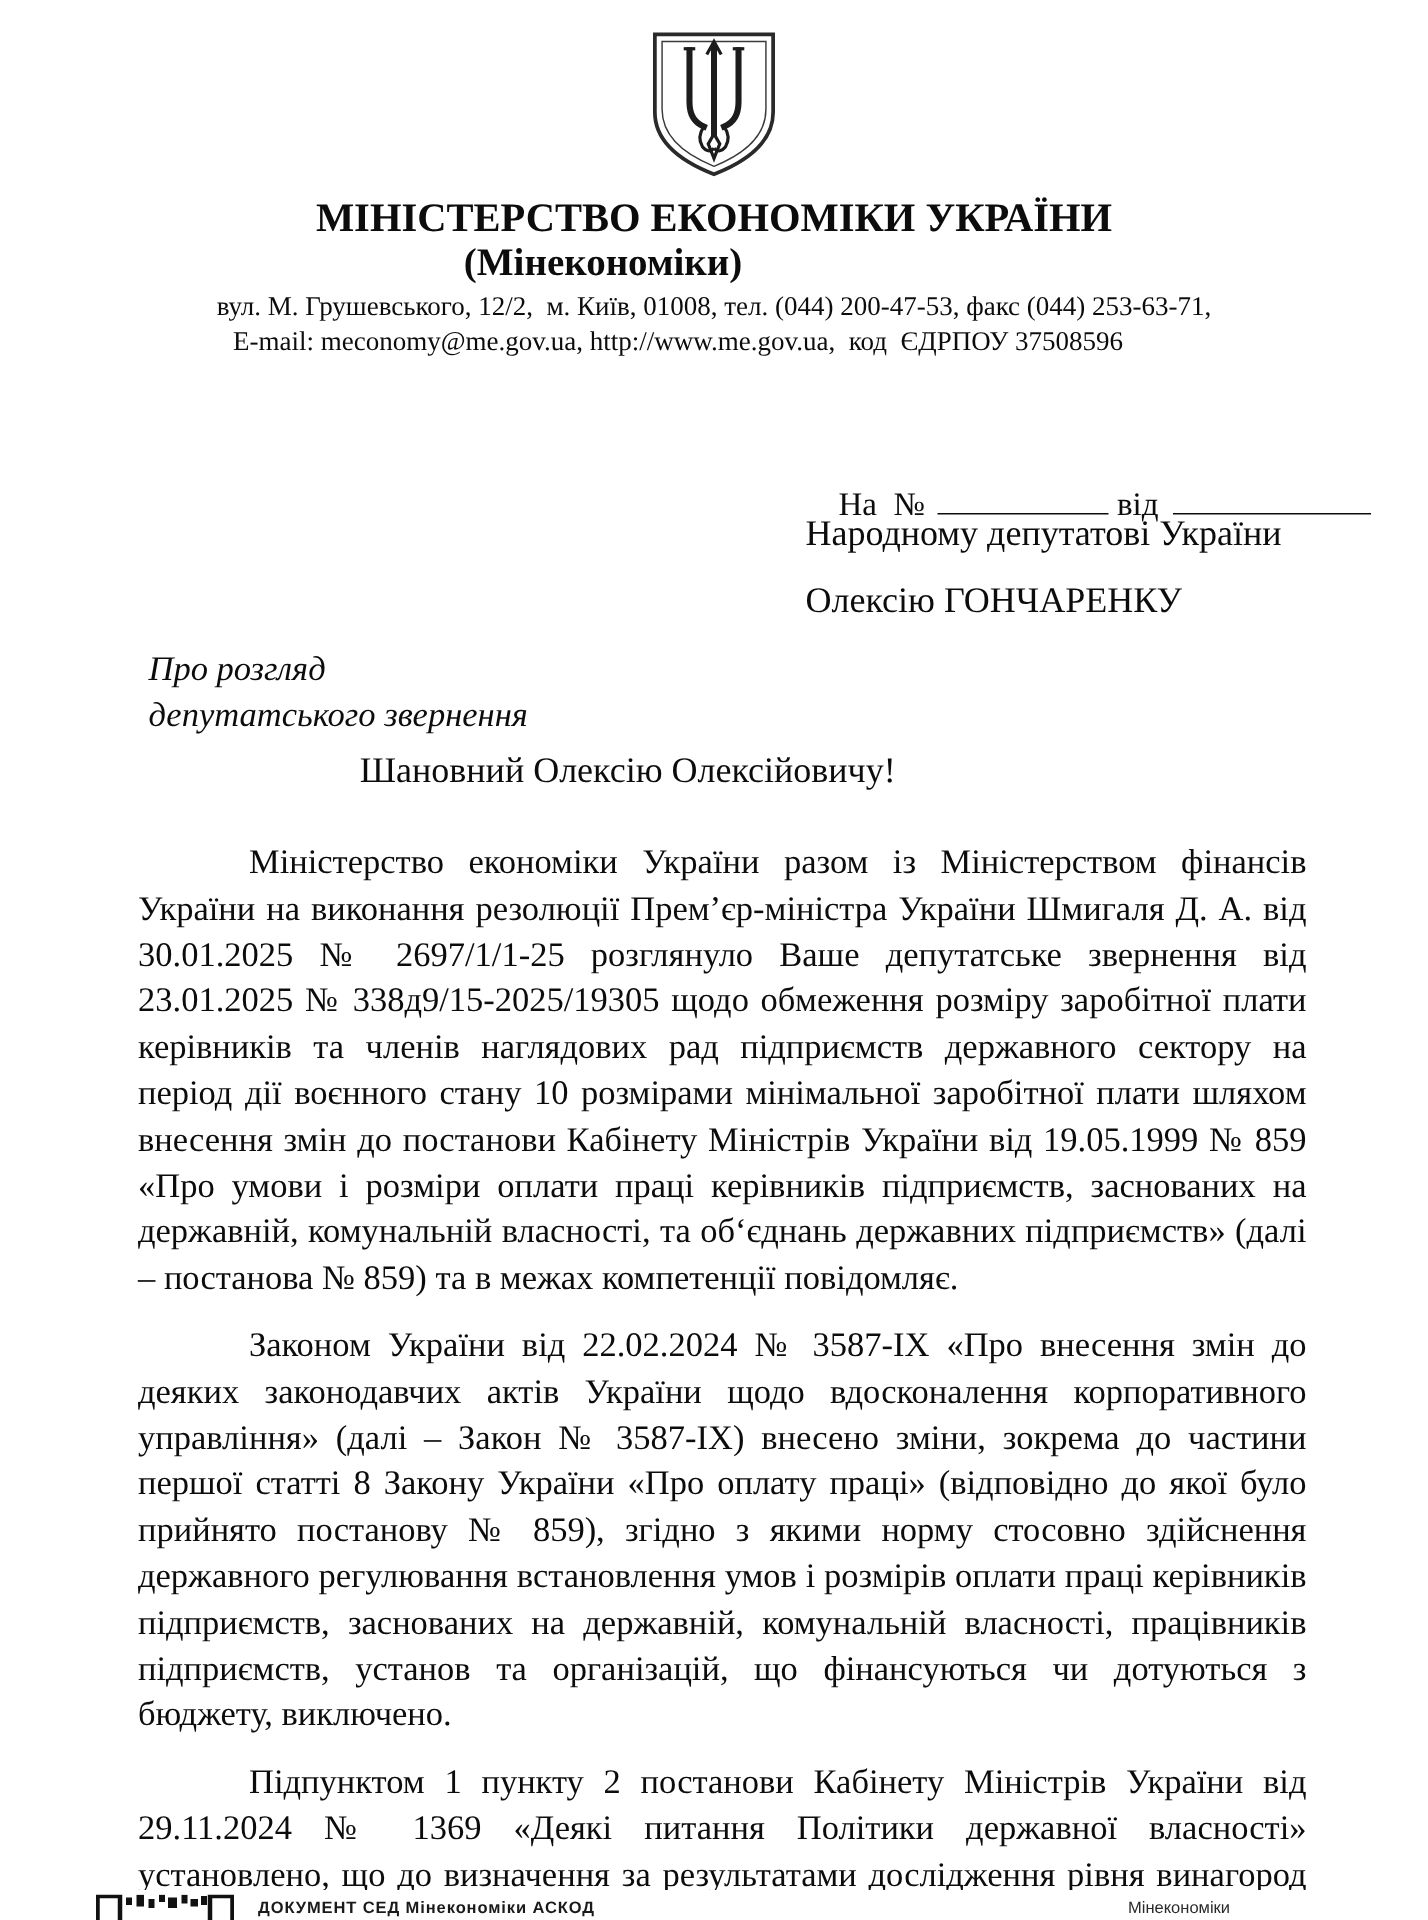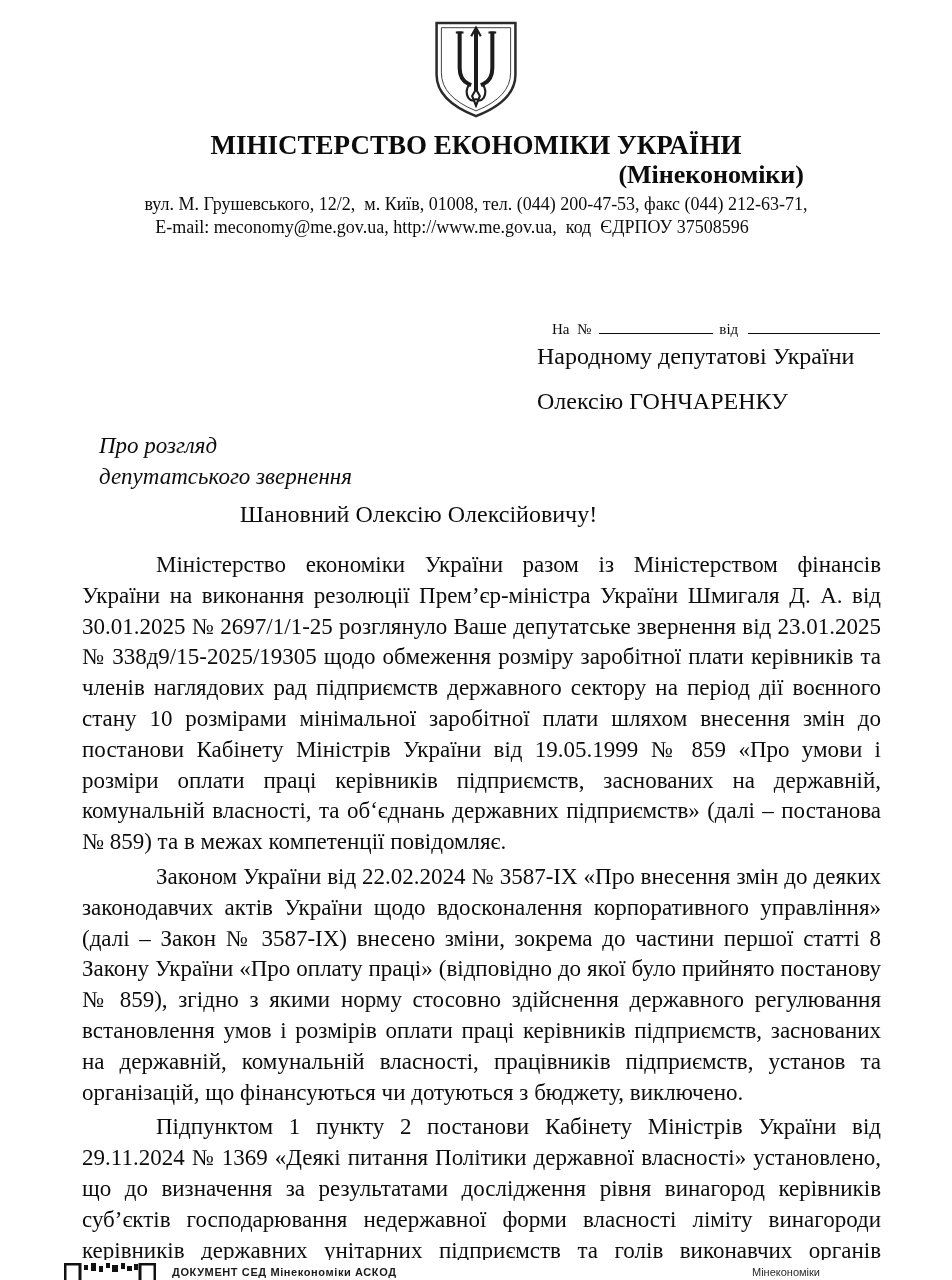--- a/index.html
+++ b/index.html
@@ -24,21 +24,21 @@
     position: absolute;
     top: 130px; left: 0; width: 952px;
     text-align: center;
     font-weight: bold;
     font-size: 27px;
     white-space: pre;
   }
   .h-short {
     position: absolute;
     top: 160px; left: 0; width: 804px;
-    text-align: right;
+    text-align: center;
     font-weight: bold;
     font-size: 26px;
     white-space: pre;
   }
   .h-addr {
     position: absolute;
     top: 194px; left: 0; width: 952px;
     text-align: center;
     font-size: 18px;
     white-space: pre;
@@ -46,21 +46,21 @@
   .h-mail {
     position: absolute;
     top: 217px; left: 0; width: 904px;
     text-align: center;
     font-size: 18px;
     white-space: pre;
   }
   .ref {
     position: absolute;
     top: 296px; left: 537px;
-    font-size: 15px;
+    font-size: 22px;
     white-space: pre;
   }
   .blank {
     display: inline-block;
     border-bottom: 1.6px solid #0c0c0c;
     height: 20px;
     vertical-align: baseline;
   }
   .blank-no  { width: 114px; margin: 0 6px 0 8px; }
   .blank-date{ width: 132px; margin-left: 10px; }
@@ -89,21 +89,21 @@
     font-size: 24px;
   }
   .body-text {
     position: absolute;
     top: 546px; left: 78px;
     width: 807px;
     font-size: 23px;
     line-height: 30.8px;
     text-align: justify;
   }
-  .body-text p { margin: 4px; text-indent: 74px; }
+  .body-text p { margin: 14px; text-indent: 74px; }
   .footer {
     position: absolute;
     top: 1260px; left: 0;
     width: 945px; height: 20px;
     background: #ffffff;
   }
   .qr-fragment {
     position: absolute;
     left: 64px; top: 3px;
     width: 92px; height: 17px;
@@ -148,21 +148,21 @@
         <path d="M43 17 L48 8 L53 17"></path>
         <path d="M41 67 Q36 74 40 81 Q44 86 48 82"></path>
         <path d="M55 67 Q60 74 56 81 Q52 86 48 82"></path>
         <path d="M48 72 L52 79 L48 89 L44 79 Z"></path>
       </g>
     </svg>
   </div>
 
   <div class="h-name">МІНІСТЕРСТВО ЕКОНОМІКИ УКРАЇНИ</div>
   <div class="h-short">(Мінекономіки)</div>
-  <div class="h-addr">вул. М. Грушевського, 12/2,  м. Київ, 01008, тел. (044) 200-47-53, факс (044) 212-63-71,</div>
+  <div class="h-addr">вул. М. Грушевського, 12/2,  м. Київ, 01008, тел. (044) 200-47-53, факс (044) 253-63-71,</div>
   <div class="h-mail">E-mail: meconomy@me.gov.ua, http://www.me.gov.ua,  код  ЄДРПОУ 37508596</div>
 
   <div class="ref">
     <span>На  №</span><span class="blank blank-no"></span><span>від</span><span class="blank blank-date"></span>
   </div>
 
   <div class="rcpt1">Народному депутатові України</div>
   <div class="rcpt2">Олексію ГОНЧАРЕНКУ</div>
 
   <div class="subj">

